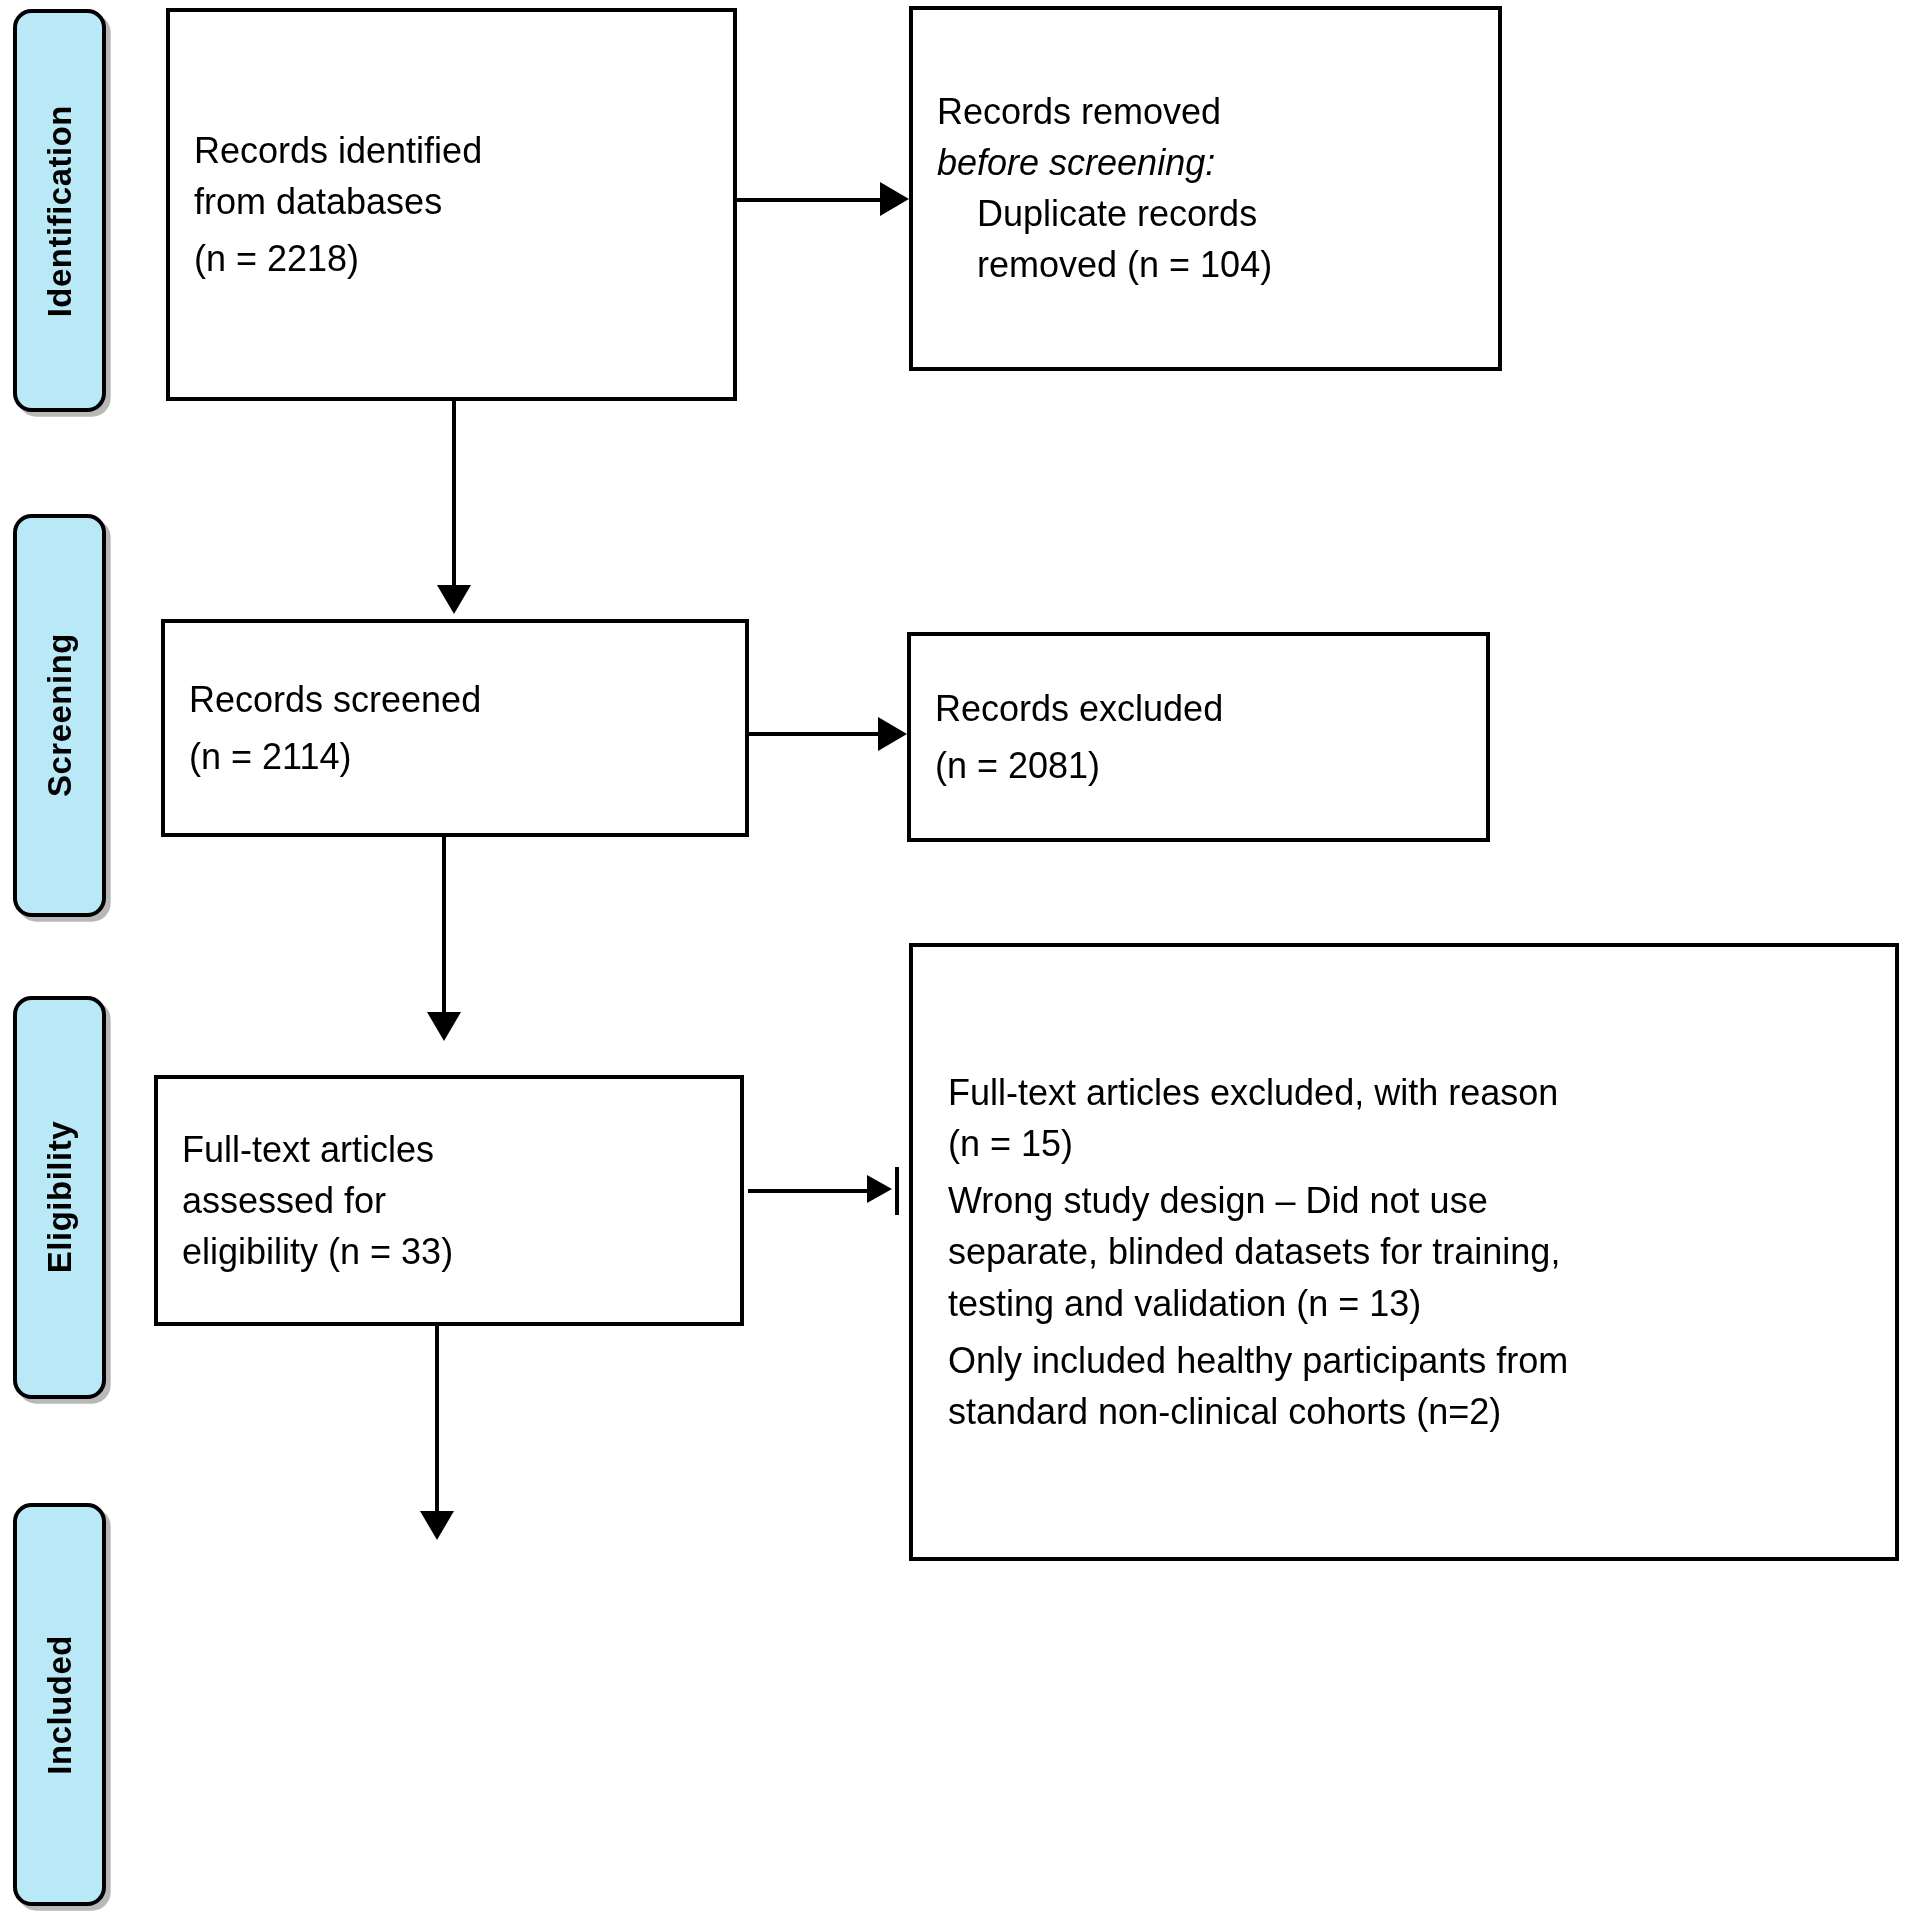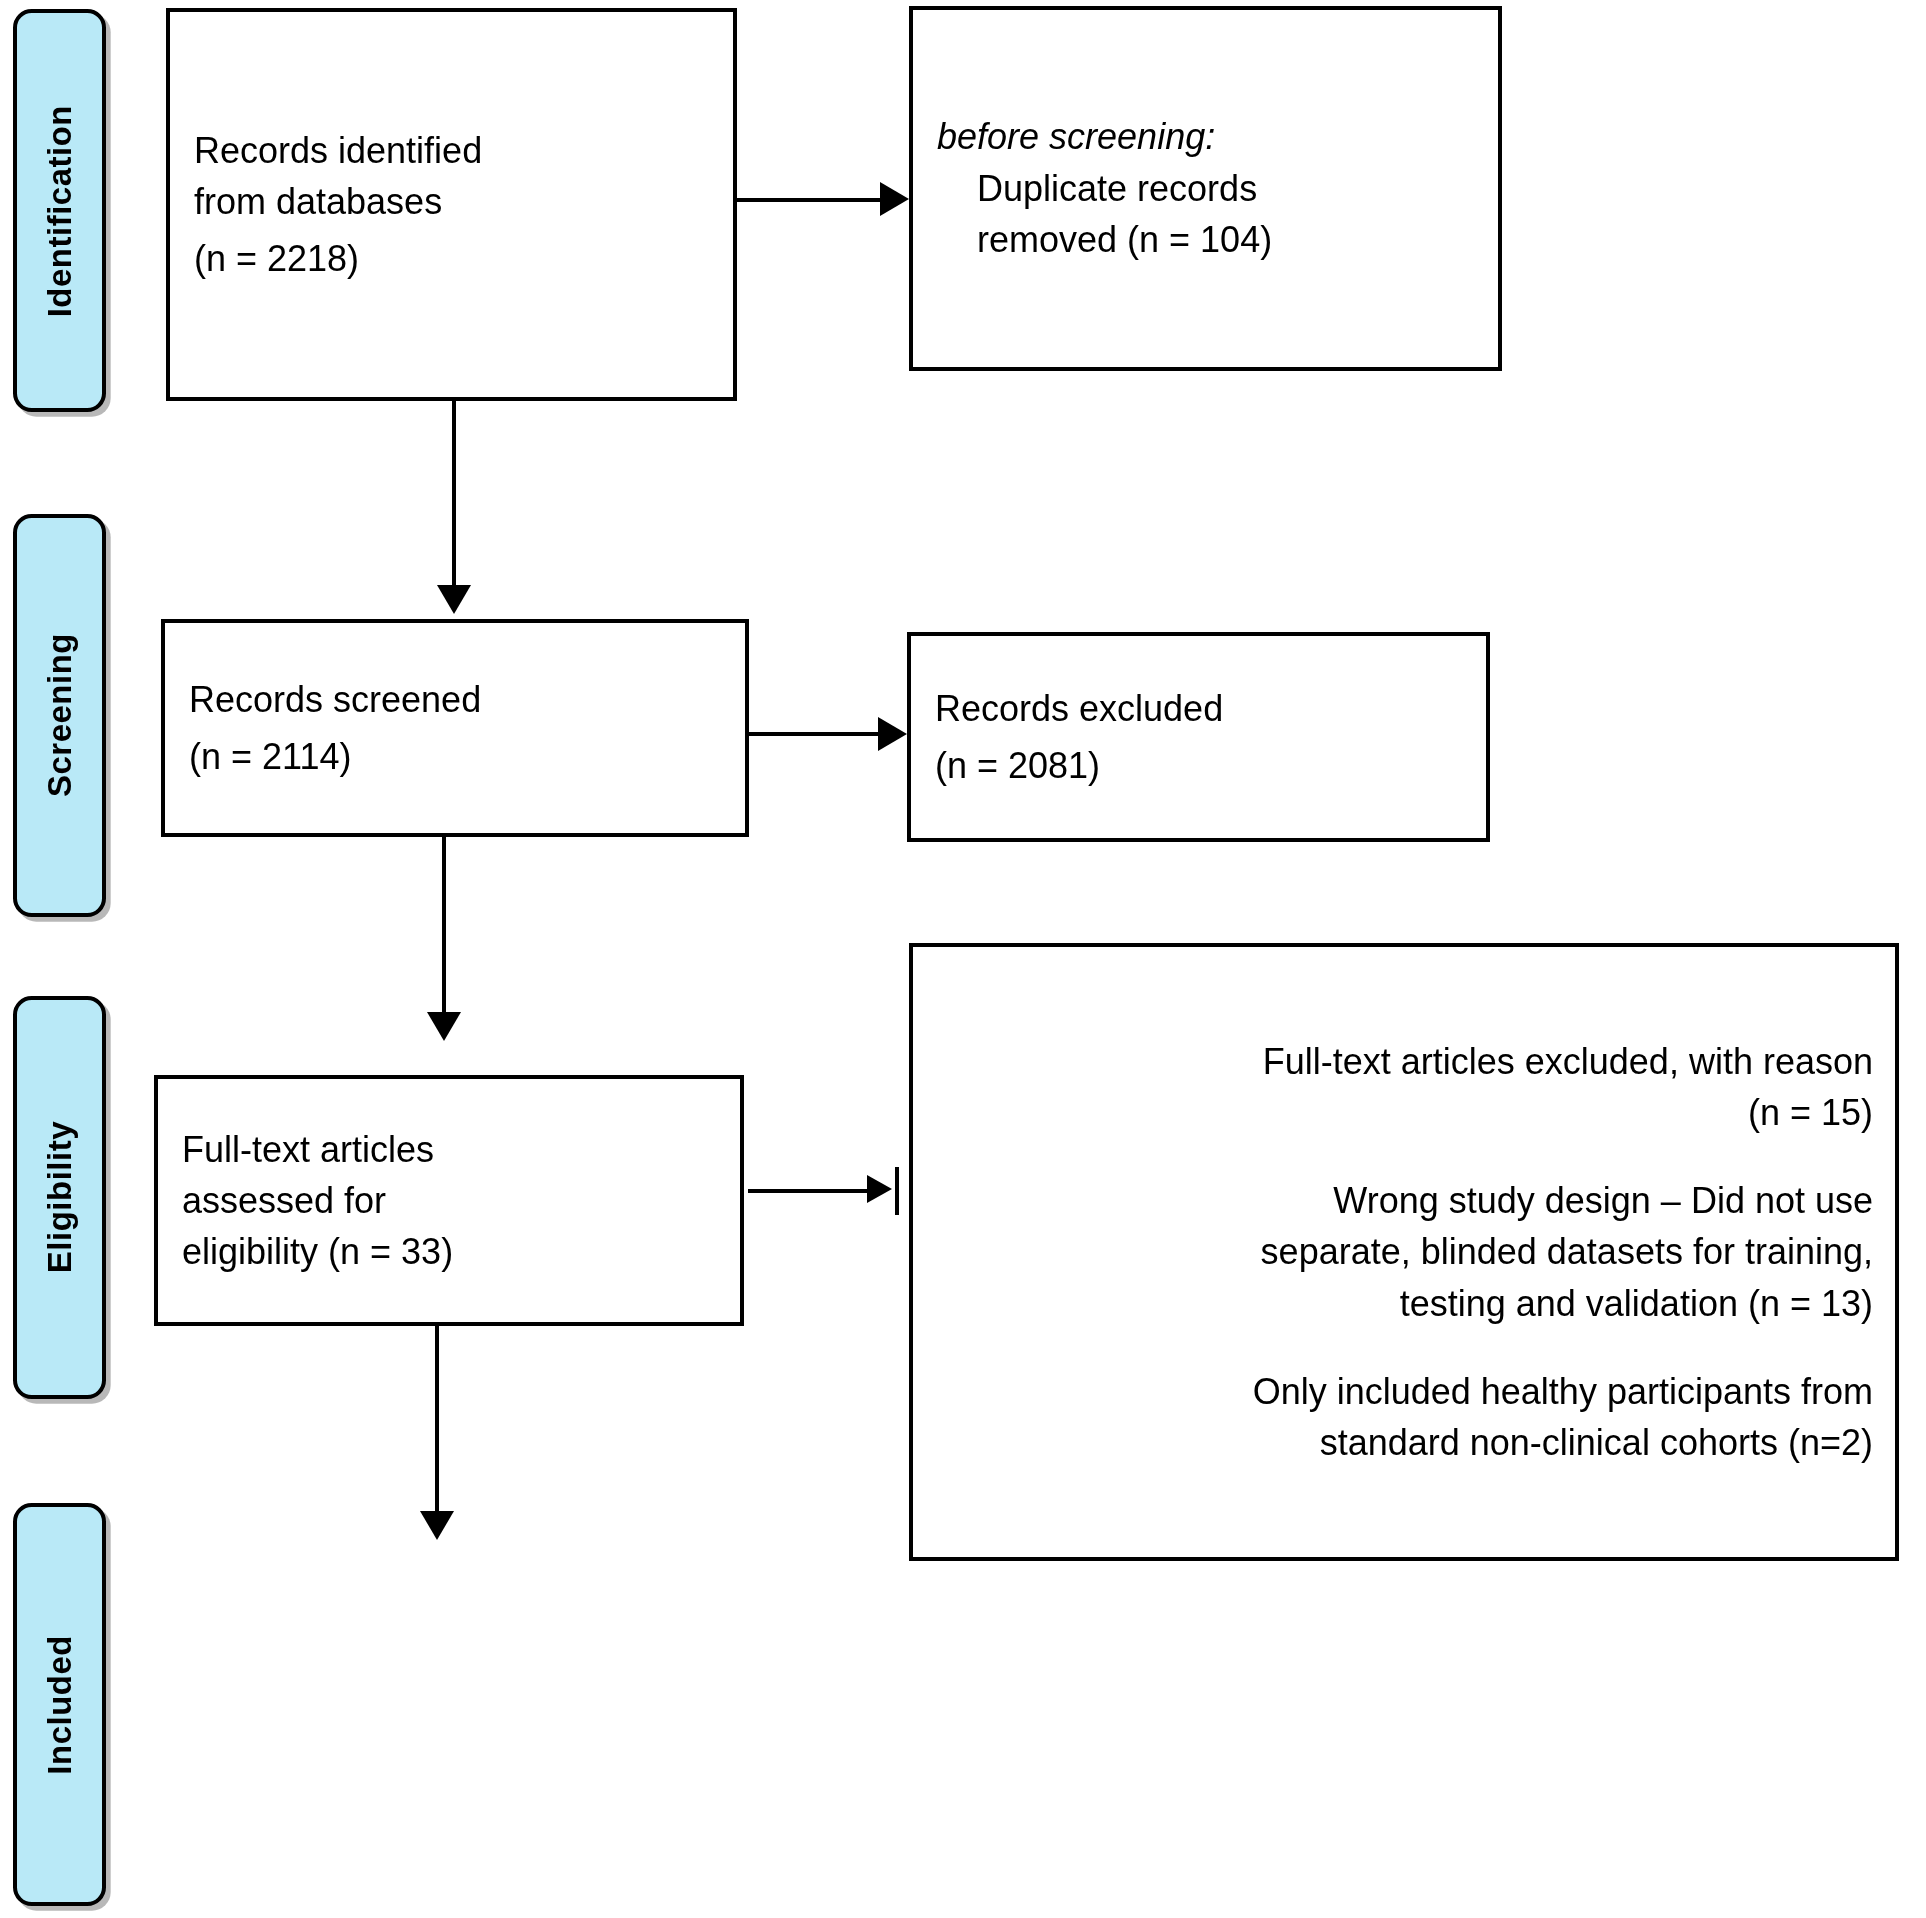--- a/index.html
+++ b/index.html
@@ -51,21 +51,21 @@
     justify-content: center;
     color: #000000;
   }
   .flow-box .box-text {
     font-size: 36px;
     line-height: 1.42;
     color: #000000;
     white-space: pre-line;
   }
   .box-pad-left { padding: 0 21.5px 0 24px; text-align: left; }
-  .box-pad-center { padding: 0 22px; text-align: right; gap: 31px; }
+  .box-pad-center { padding: 0 35px; text-align: left; }
 
   .box-text.italic-line { font-style: italic; }
 
   .para { margin: 0; }
   .para + .para { margin-top: 6px; }
 
   
   .v-line {
     position: absolute;
     background: #000000;
@@ -119,20 +119,21 @@
     <span class="stage-label">Included</span>
   </div>
 
   <div class="flow-box box-pad-left" style="left:166px; top:8.4px; width:571px; height:393px;">
     <p class="box-text para">Records identified
 from databases</p>
     <p class="box-text para">(n = 2218)</p>
   </div>
 
   <div class="flow-box box-pad-left" style="left:909px; top:5.6px; width:593px; height:365px;">
+    <p class="box-text para">Records removed</p>
     <p class="box-text italic-line" style="margin:0;">before screening:</p>
     <p class="box-text para" style="padding-left:40px;">Duplicate records
 removed  (n = 104)</p>
   </div>
 
   <div class="h-line" style="left:736px; top:198px; width:147px;"></div>
   <div class="arrow-right" style="left:880px; top:182px;"></div>
 
   <div class="v-line" style="left:452px; top:401px; width:4.2px; height:187px;"></div>
   <div class="arrow-down" style="left:437px; top:585px;"></div>

